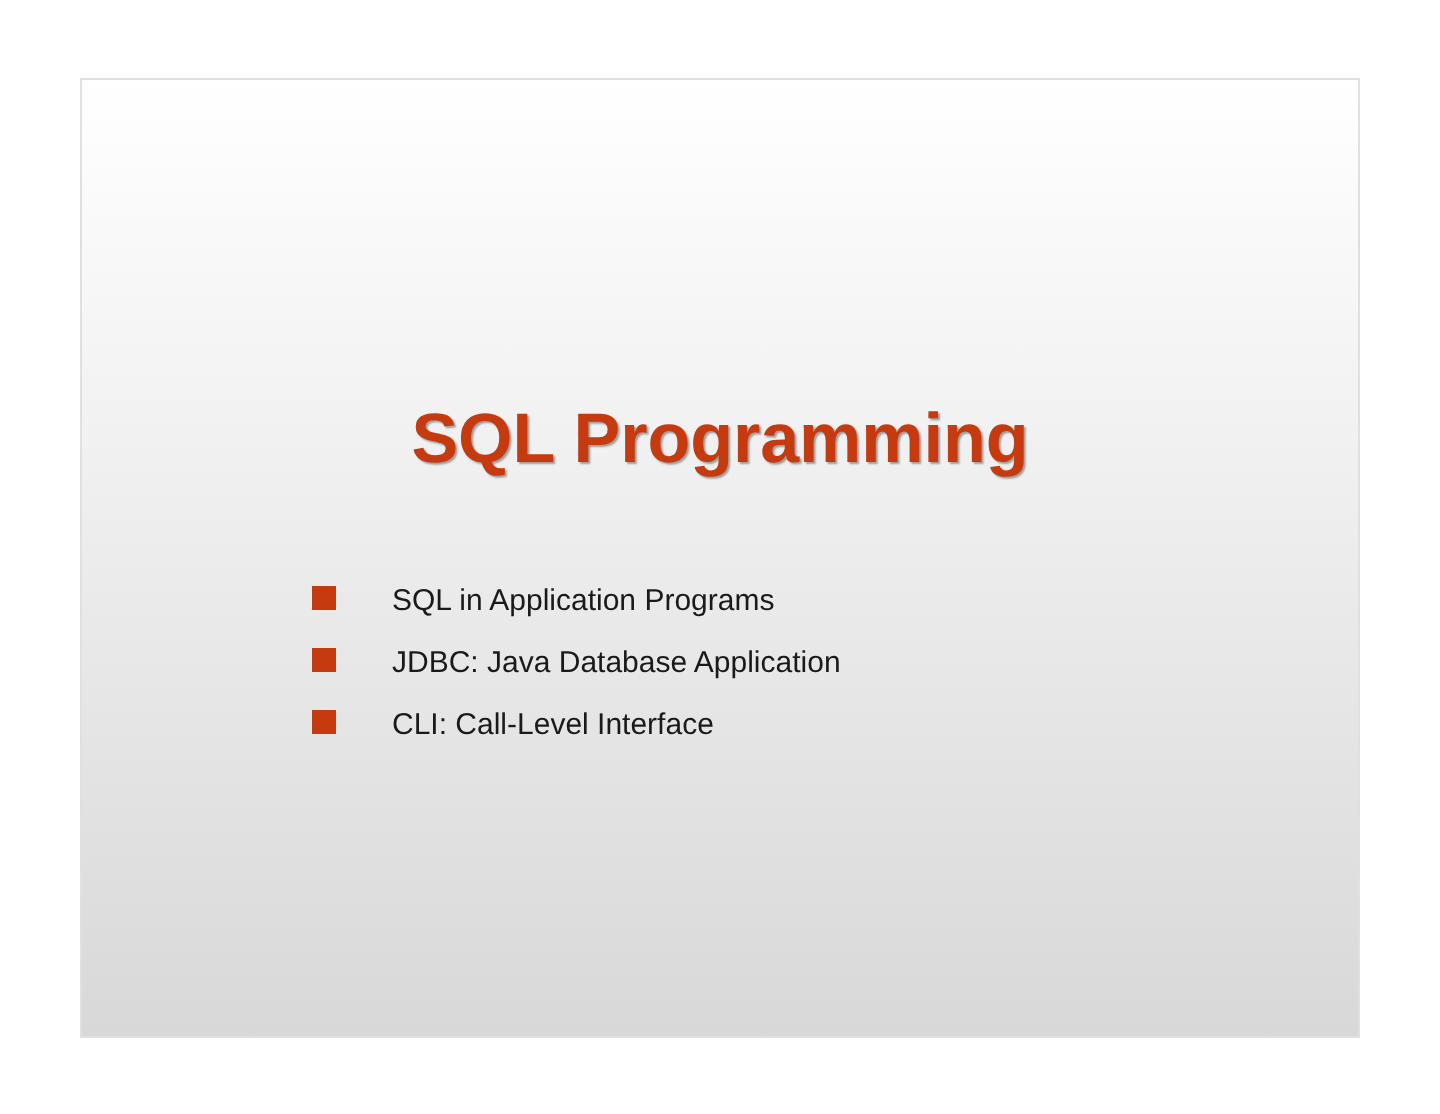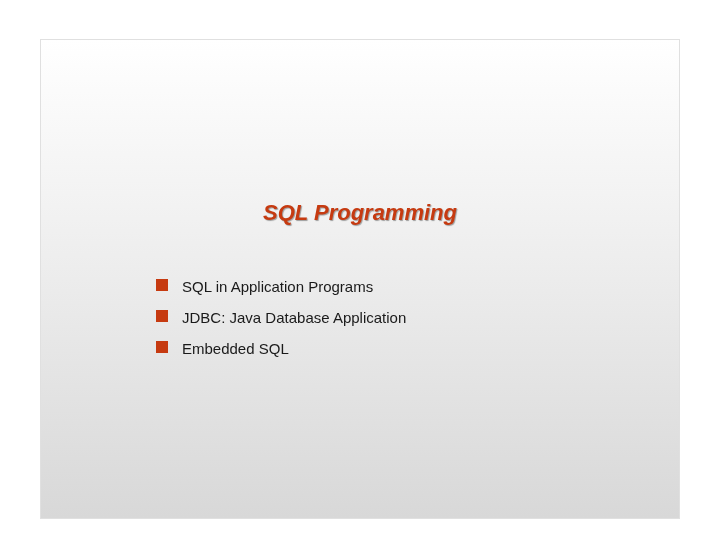--- a/index.html
+++ b/index.html
@@ -19,52 +19,51 @@
     .slide {
       width: 640px;
       height: 480px;
       background: linear-gradient(180deg, #ffffff 0%, #f0f0f0 40%, #d8d8d8 100%);
       border: 1px solid #e0e0e0;
       position: relative;
       padding-top: 160px;
     }
     .title {
       text-align: center;
-      font-size: 22px;
+      font-size: 35px;
       font-weight: bold;
       color: #c63a10;
       text-shadow: 1px 1px 1px rgba(0,0,0,0.35);
       margin-bottom: 50px;
-      font-style: italic;
     }
     .bullets {
       list-style: none;
       padding-left: 115px;
     }
     .bullets li {
       position: relative;
       font-size: 15px;
       color: #1a1a1a;
       line-height: 1.4;
       margin-bottom: 10px;
-      padding-left: 26px;
+      padding-left: 40px;
     }
     .bullets li::before {
       content: "";
       position: absolute;
       left: 0;
       top: 3px;
       width: 12px;
       height: 12px;
       background: #c63a10;
     }
   </style>
 </head>
 <body>
 
 <div class="slide">
   <h1 class="title">SQL Programming</h1>
   <ul class="bullets">
     <li>SQL in Application Programs</li>
     <li>JDBC: Java Database Application</li>
-    <li>Embedded SQL</li>
+    <li>CLI: Call-Level Interface</li>
   </ul>
 </div>
 
 </body></html>

